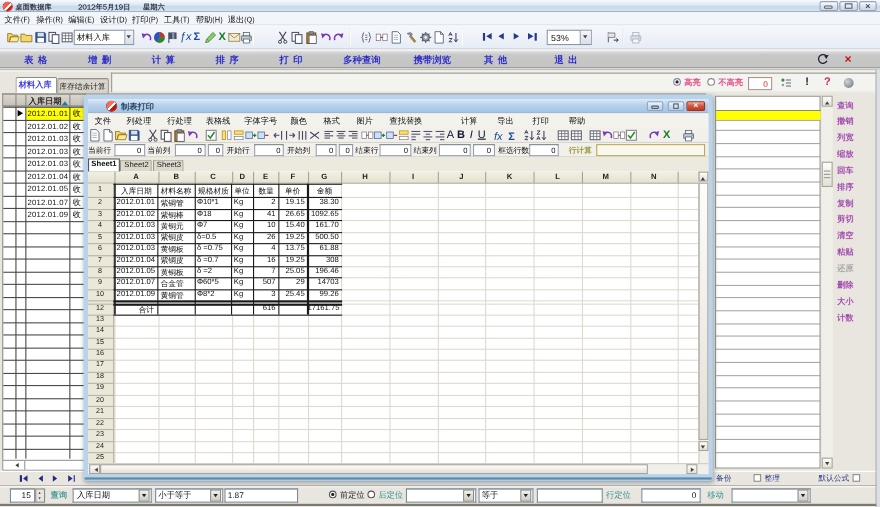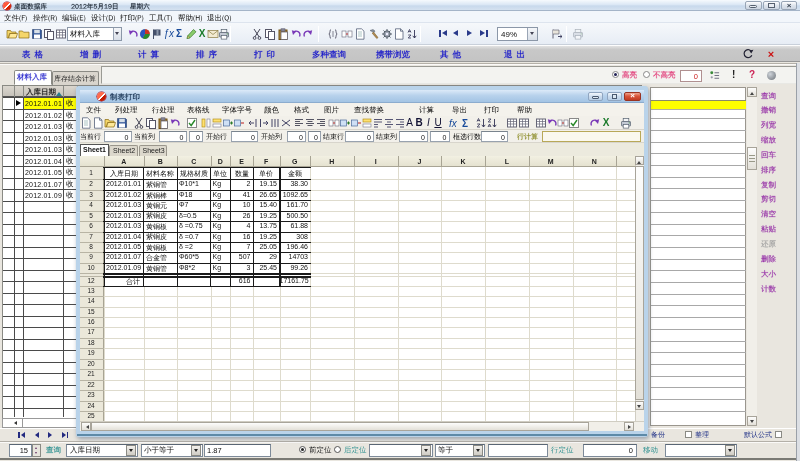--- a/index.html
+++ b/index.html
@@ -384,21 +384,21 @@
       <path d="M2.2 7 H5 L2.2 10 H5" fill="none" stroke="#335" stroke-width="0.8"></path>
     </svg>
 <div style="position:absolute;left:420px;top:26px;width:1px;height:16px;background:#b9c2cf;border-right:1px solid #fff;"></div>
 <div style="position:absolute;left:439px;top:30px;width:1.5px;height:7px;background:#2a3a8a;"></div>
 <div style="position:absolute;left:441.5px;top:30px;width:0;height:0;border:3.5px solid transparent;border-right:5px solid #2a3a8a;border-left:none;"></div>
 <div style="position:absolute;left:453px;top:30px;width:0;height:0;border:3.5px solid transparent;border-right:5px solid #2a3a8a;border-left:none;"></div>
 <div style="position:absolute;left:467px;top:30px;width:0;height:0;border:3.5px solid transparent;border-left:5px solid #2a3a8a;border-right:none;"></div>
 <div style="position:absolute;left:480px;top:30px;width:0;height:0;border:3.5px solid transparent;border-left:5px solid #2a3a8a;border-right:none;"></div>
 <div style="position:absolute;left:486px;top:30px;width:1.5px;height:7px;background:#2a3a8a;"></div>
 <div style="position:absolute;left:497px;top:27px;width:41px;height:14px;background:#fff;border:1px solid #8b97a8;"></div>
-<div style="position:absolute;left:501px;top:30.5px;font-size:8px;color:#111;line-height:8px;">49%</div>
+<div style="position:absolute;left:501px;top:30.5px;font-size:8px;color:#111;line-height:8px;">53%</div>
 <div style="position:absolute;left:527px;top:28px;width:10px;height:12px;background:linear-gradient(#f4f6f9,#d9dfe8);border-left:1px solid #9aa5b5;"></div>
 <div style="position:absolute;left:529.5px;top:32px;width:0;height:0;border:2.5px solid transparent;border-top:3.5px solid #445;"></div>
 <svg style="position:absolute;left:551px;top:28px;" width="12" height="12" viewBox="0 0 12 12">
       <path d="M2 1.5 V10.5" stroke="#556" stroke-width="0.9"></path>
       <path d="M2 2 H8 V6 H2" fill="#e8e4da" stroke="#556" stroke-width="0.6"></path>
       <path d="M7 8.5 H11 M11 8.5 L9.3 7 M11 8.5 L9.3 10" stroke="#335" stroke-width="0.9" fill="none"></path>
     </svg>
 <div style="position:absolute;left:566px;top:26px;width:1px;height:16px;background:#b9c2cf;border-right:1px solid #fff;"></div>
 <svg style="position:absolute;left:572px;top:28px;" width="12" height="12" viewBox="0 0 12 12">
       <g opacity="0.45">

